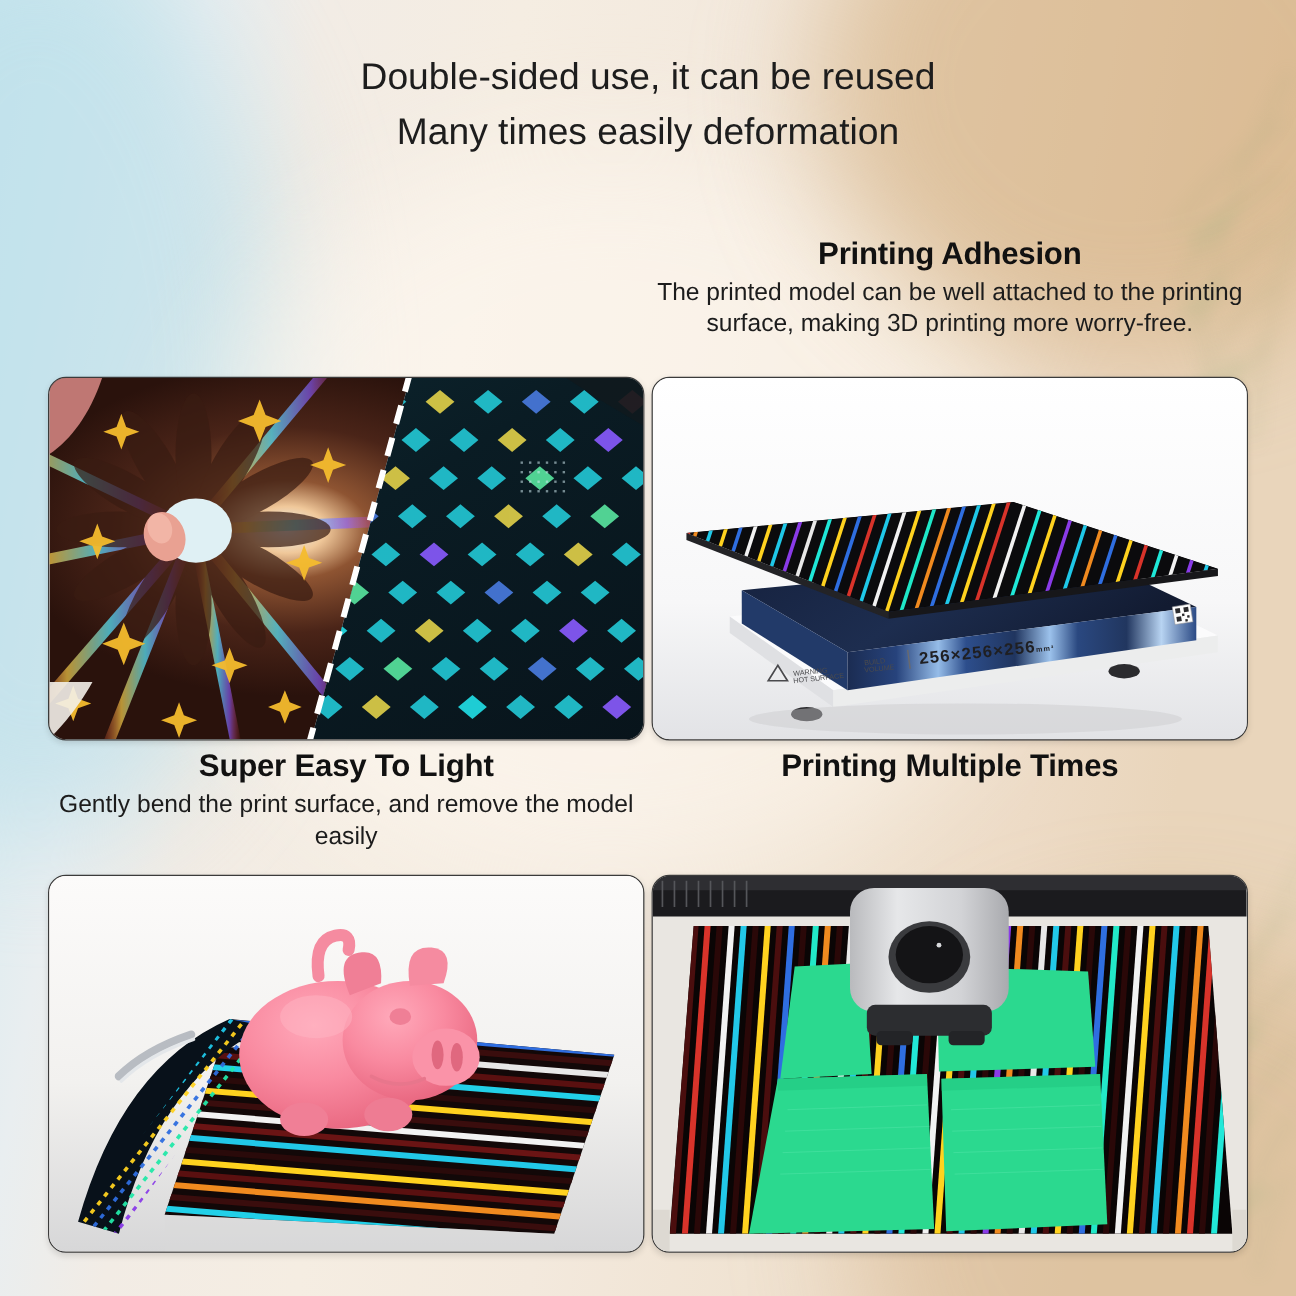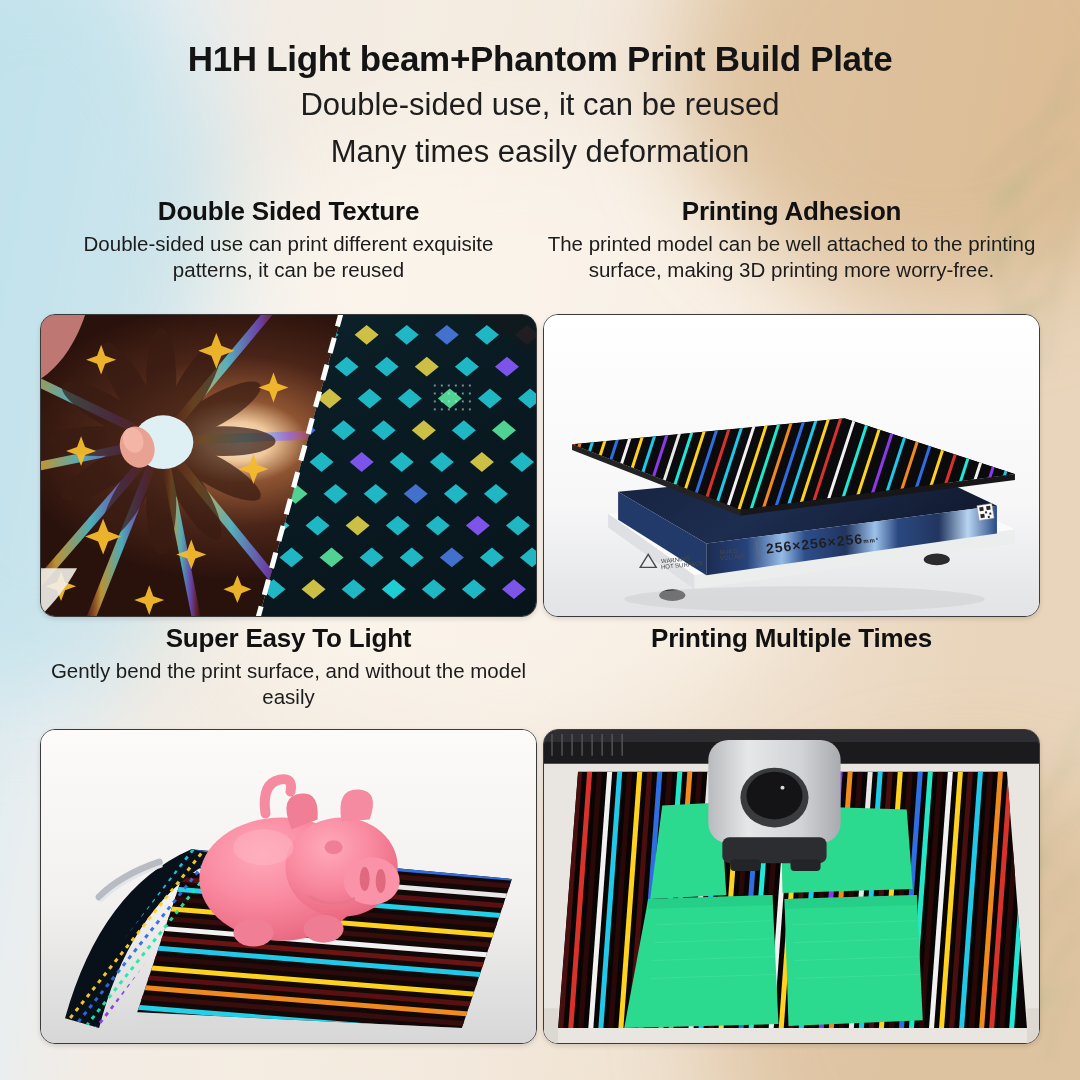--- a/index.html
+++ b/index.html
@@ -129,32 +129,27 @@
       <path d="M224 300 C208 330 200 356 198 382"></path>
     </g>
     <g fill="#a9b687" opacity=".65">
       <ellipse cx="182" cy="190" rx="25" ry="8" transform="rotate(-36 182 190)"></ellipse>
       <ellipse cx="176" cy="256" rx="23" ry="7" transform="rotate(-32 176 256)"></ellipse>
       <ellipse cx="190" cy="320" rx="21" ry="7" transform="rotate(-28 190 320)"></ellipse>
     </g>
   </svg>
 
   <div class="head-wrap">
-    <div class="head-title">H1H Light beam+Phantom Print Build Plate</div>
     <div class="head-sub">Double-sided use, it can be reused</div>
     <div class="head-sub">Many times easily deformation</div>
   </div>
 
   <div class="grid">
 
     <div class="cell">
-      <div class="cap">
-        <div class="cap-title">Double Sided Texture</div>
-        <div class="cap-text">Double-sided use can print different exquisite patterns, it can be reused</div>
-      </div>
       <div class="photo p-tl">
         <svg viewBox="0 0 494 303" preserveAspectRatio="none">
           <defs>
             <clipPath id="clipL">
                 <path d="M0 0 H300 L218 303 H0 Z"></path>
               </clipPath>
             <clipPath id="clipR">
                 <path d="M300 0 H494 V303 H218 Z"></path>
               </clipPath>
             <radialGradient id="burst" cx="40%" cy="42%" r="46%">
@@ -481,21 +476,21 @@
           </g>
 
           <ellipse cx="260" cy="286" rx="180" ry="13" fill="#c9cacd" opacity=".45"></ellipse>
         </svg>
       </div>
     </div>
 
     <div class="cell">
       <div class="cap">
         <div class="cap-title">Super Easy To Light</div>
-        <div class="cap-text">Gently bend the print surface, and without the model easily</div>
+        <div class="cap-text">Gently bend the print surface, and remove the model easily</div>
       </div>
       <div class="photo p-bl">
         <svg viewBox="0 0 494 315" preserveAspectRatio="none">
           <defs>
             <linearGradient id="bgPig" x1="0" y1="0" x2="0" y2="1">
               <stop offset="0%" stop-color="#fcfbfa"></stop>
               <stop offset="55%" stop-color="#f2f1ef"></stop>
               <stop offset="100%" stop-color="#d7d7d8"></stop>
             </linearGradient>
             <radialGradient id="pigBody" cx="38%" cy="30%" r="75%">

